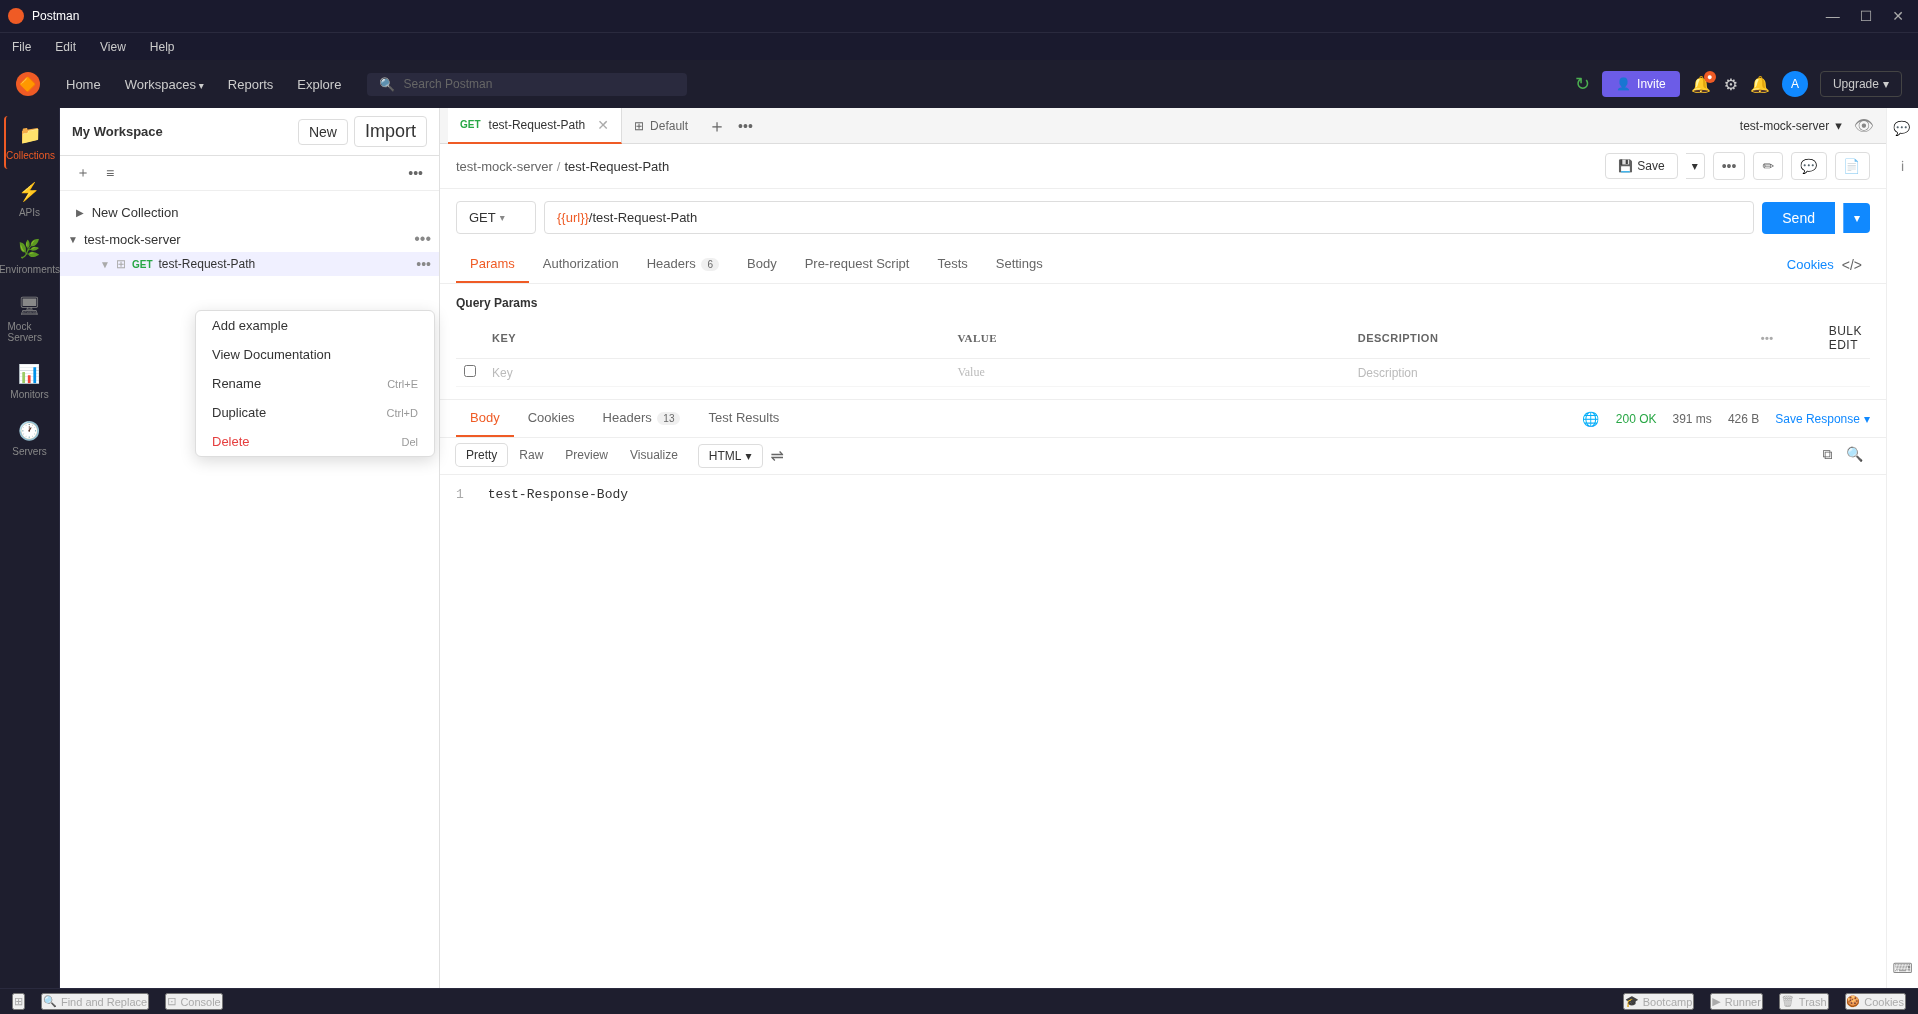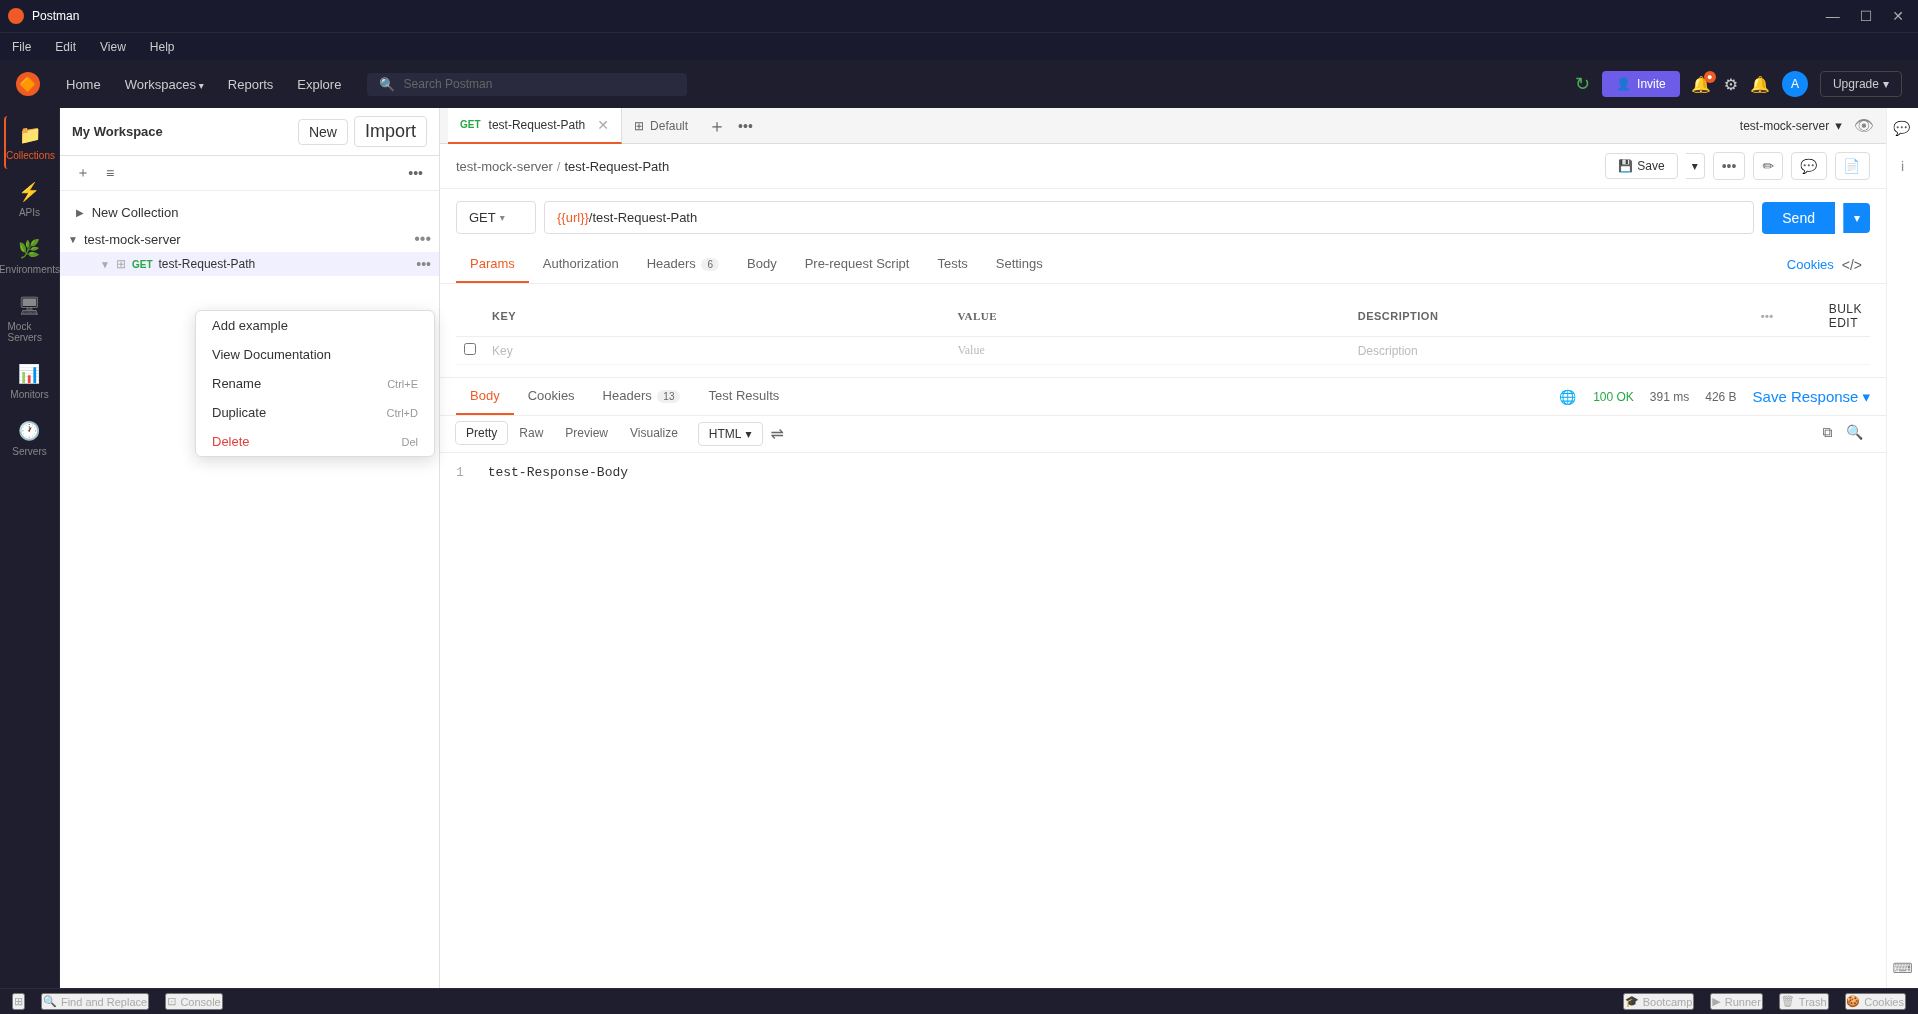--- a/index.html
+++ b/index.html
@@ -127,21 +127,21 @@
     
     .response-section { flex: 1; display: flex; flex-direction: column; border-top: 1px solid #eee; overflow: hidden; }
     .response-tabs { display: flex; align-items: center; padding: 0 16px; border-bottom: 1px solid #eee; gap: 0; flex-shrink: 0; background: #fff; }
     .res-tab { padding: 10px 14px; cursor: pointer; font-size: 13px; color: #666; border-bottom: 2px solid transparent; }
     .res-tab.active { color: #ef5b25; border-bottom: 2px solid #ef5b25; }
     .res-tab-badge { display: inline-block; background: #f0f0f0; color: #666; border-radius: 10px; padding: 1px 6px; font-size: 10px; margin-left: 2px; }
     .response-status { margin-left: auto; display: flex; align-items: center; gap: 16px; font-size: 12px; }
     .status-ok { color: #28a745; font-weight: 500; }
     .status-time { color: #666; }
     .status-size { color: #666; }
-    .save-response { color: #1089ff; cursor: pointer; font-size: 15px; display: flex; align-items: center; gap: 4px; }
+    .save-response { color: #1089ff; cursor: pointer; font-size: 12px; display: flex; align-items: center; gap: 4px; }
 
     
     .response-format-bar { display: flex; align-items: flex-start; padding: 6px 16px; gap: 2px; background: #fff; border-bottom: 1px solid #eee; flex-shrink: 0; }
     .format-btn { padding: 4px 10px; font-size: 12px; cursor: pointer; border-radius: 4px; color: #666; background: none; border: none; }
     .format-btn.active { background: #fff; box-shadow: 0 0 0 1px #ddd; color: #333; border-radius: 4px; }
     .format-select { display: flex; align-items: center; gap: 4px; padding: 4px 10px; font-size: 12px; color: #333; border: 1px solid #ddd; border-radius: 4px; cursor: pointer; margin-left: 8px; }
     .wrap-btn { background: none; border: none; cursor: pointer; color: #666; font-size: 16px; padding: 2px 6px; }
     .copy-btn { background: none; border: none; cursor: pointer; color: #666; font-size: 14px; padding: 2px 6px; margin-left: auto; }
     .search-res-btn { background: none; border: none; cursor: pointer; color: #666; font-size: 14px; padding: 2px 6px; }
 
@@ -370,20 +370,21 @@
       <div class="req-tab">Body</div>
       <div class="req-tab">Pre-request Script</div>
       <div class="req-tab">Tests</div>
       <div class="req-tab">Settings</div>
       <div style="flex:1;"></div>
       <span class="cookies-link">Cookies</span>
       <span class="code-btn">&lt;/&gt;</span>
     </div>
 
     <div class="params-section">
+      <div class="params-title">Query Params</div>
       <table class="params-table">
         <thead>
           <tr>
             <th class="checkbox-cell"></th>
             <th class="key-cell">KEY</th>
             <th class="value-cell">VALUE</th>
             <th class="desc-cell">DESCRIPTION</th>
             <th class="dots-cell">•••</th>
             <th><span class="bulk-edit">Bulk Edit</span></th>
           </tr>
@@ -402,21 +403,21 @@
     </div>
 
     <div class="response-section">
       <div class="response-tabs">
         <div class="res-tab active">Body</div>
         <div class="res-tab">Cookies</div>
         <div class="res-tab">Headers <span class="res-tab-badge">13</span></div>
         <div class="res-tab">Test Results</div>
         <div class="response-status">
           <span class="nav-icon-btn" style="font-size:14px;color:#888;">🌐</span>
-          <span class="status-ok">100 OK</span>
+          <span class="status-ok">200 OK</span>
           <span class="status-time">391 ms</span>
           <span class="status-size">426 B</span>
           <span class="save-response">
             <span>Save Response</span>
             <span>▾</span>
           </span>
         </div>
       </div>
 
       <div class="response-format-bar">

